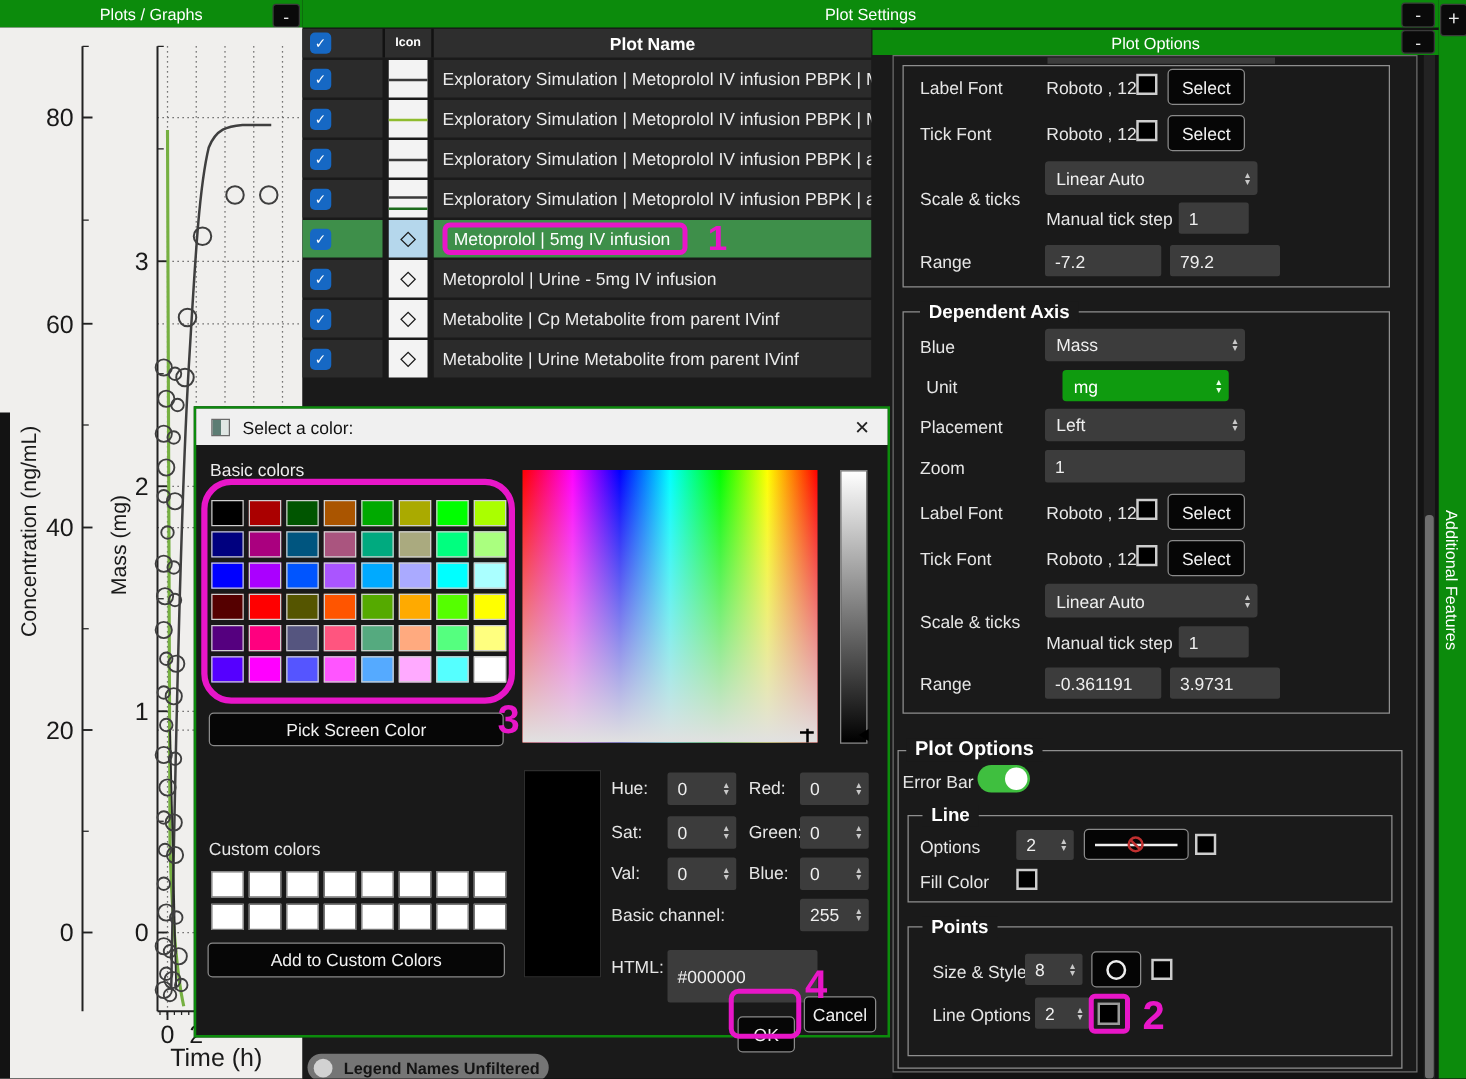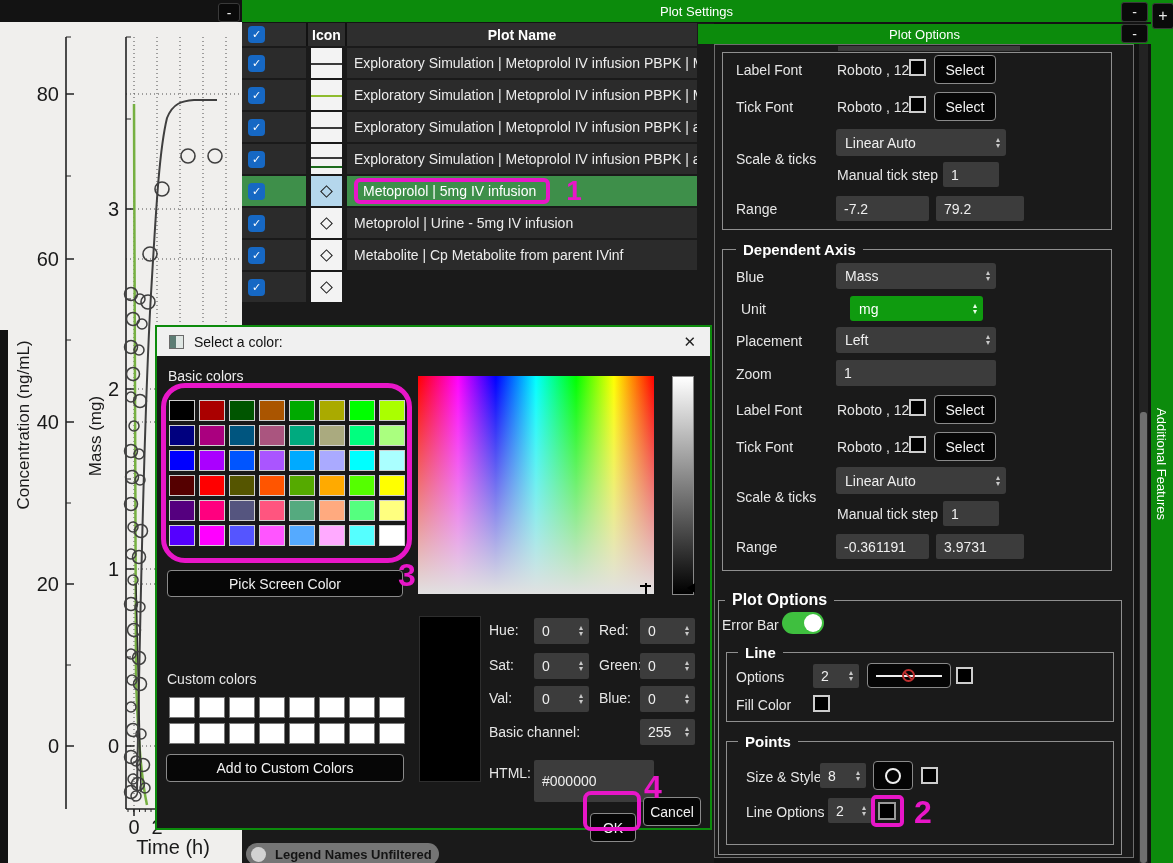--- a/index.html
+++ b/index.html
@@ -24,20 +24,23 @@
   .swatchgrid{display:grid;}
   .diamond{width:9px;height:9px;border:1.5px solid #1a1a1a;transform:rotate(45deg);box-sizing:border-box;}
   svg text{font-family:"Liberation Sans","DejaVu Sans",sans-serif;}
   .spinval{position:absolute;left:8px;top:50%;transform:translateY(-50%);}
 </style>
 </head>
 <body>
 
 <div id="stage">
 
+  <div class="abs bar" style="left:0;top:0;width:242px;height:22px;">
+    <span>Plots / Graphs</span>
+  </div>
   <div class="abs mini" style="left:218px;top:3px;width:20px;height:17px;">-</div>
 
   <div class="abs" style="left:0;top:22px;width:242px;height:841px;background:#f0efed;">
     <svg id="plotsvg" width="242" height="841" viewBox="0 0 242 841">
         <line x1="134" y1="15" x2="134" y2="787" stroke="#4d4d4d" stroke-width="1" stroke-dasharray="1 3"></line>
         <line x1="157" y1="15" x2="157" y2="787" stroke="#4d4d4d" stroke-width="1" stroke-dasharray="1 3"></line>
         <line x1="180" y1="15" x2="180" y2="787" stroke="#4d4d4d" stroke-width="1" stroke-dasharray="1 3"></line>
         <line x1="203" y1="15" x2="203" y2="787" stroke="#4d4d4d" stroke-width="1" stroke-dasharray="1 3"></line>
         <line x1="226" y1="15" x2="226" y2="787" stroke="#4d4d4d" stroke-width="1" stroke-dasharray="1 3"></line>
         <line x1="126" y1="72" x2="241" y2="72" stroke="#4d4d4d" stroke-width="1" stroke-dasharray="1 3"></line>
@@ -163,21 +166,21 @@
     <span>Plot Settings</span>
   </div>
   <div class="abs mini" style="left:1121px;top:2px;width:25px;height:18px;">-</div>
 
   <div class="abs" style="left:242px;top:23px;width:472px;height:840px;background:#1a1a1a;"></div>
 
   <div class="abs" style="left:242px;top:23px;width:455px;height:23px;background:#2e2e2e;display:flex;">
     <div style="width:64px;display:flex;align-items:center;border-right:2px solid #121212;">
       <span class="cb" style="margin-left:6px;">✓</span>
     </div>
-    <div style="width:37px;display:flex;align-items:center;justify-content:center;color:#fff;font-weight:bold;font-size:14px;border-right:2px solid #121212;">Icon</div>
+    <div style="width:37px;display:flex;align-items:center;justify-content:center;color:#fff;font-weight:bold;font-size:10px;border-right:2px solid #121212;">Icon</div>
     <div style="flex:1;display:flex;align-items:center;justify-content:center;color:#fff;font-weight:bold;font-size:14px;">Plot Name</div>
   </div>
 
   <div id="tbody" class="abs" style="left:242px;top:48px;width:455px;">
       <div style="display: flex; height: 30px; margin-bottom: 2px;">
         <div style="width: 64px; background: rgb(43, 43, 43); display: flex; align-items: center; margin-right: 2px;">
           <span class="cb" style="margin-left: 6px;">✓</span>
         </div>
         <div style="width: 37px; position: relative; margin-right: 2px; background: rgb(26, 26, 26);">
           <div style="position: absolute; inset: 0px 3px; background: rgb(243, 243, 243);">
@@ -258,20 +261,21 @@
       </div>
       <div style="display: flex; height: 30px; margin-bottom: 2px;">
         <div style="width: 64px; background: rgb(43, 43, 43); display: flex; align-items: center; margin-right: 2px;">
           <span class="cb" style="margin-left: 6px;">✓</span>
         </div>
         <div style="width: 37px; position: relative; margin-right: 2px; background: rgb(26, 26, 26);">
           <div style="position: absolute; inset: 0px 3px; background: rgb(243, 243, 243); display: flex; align-items: center; justify-content: center;">
             <span class="diamond"></span>
           </div>
         </div>
+        <div style="flex: 1 1 0%; background: rgb(43, 43, 43); display: flex; align-items: center; padding-left: 7px; color: rgb(236, 236, 236); font-size: 14px; white-space: nowrap; overflow: hidden;">Metabolite | Urine Metabolite from parent IVinf</div>
       </div>
     </div>
 
   <div class="abs" style="left:246px;top:843px;width:193px;height:22px;background:#757575;border-radius:11px;display:flex;align-items:center;">
     <span style="width:15px;height:15px;border-radius:50%;background:#d2d2d2;margin-left:5px;"></span>
     <span style="margin-left:9px;color:#141414;font-size:13px;font-weight:bold;">Legend Names Unfiltered</span>
   </div>
 
   <div class="abs bar" style="left:698px;top:24px;width:453px;height:20px;">
     <span>Plot Options</span>

